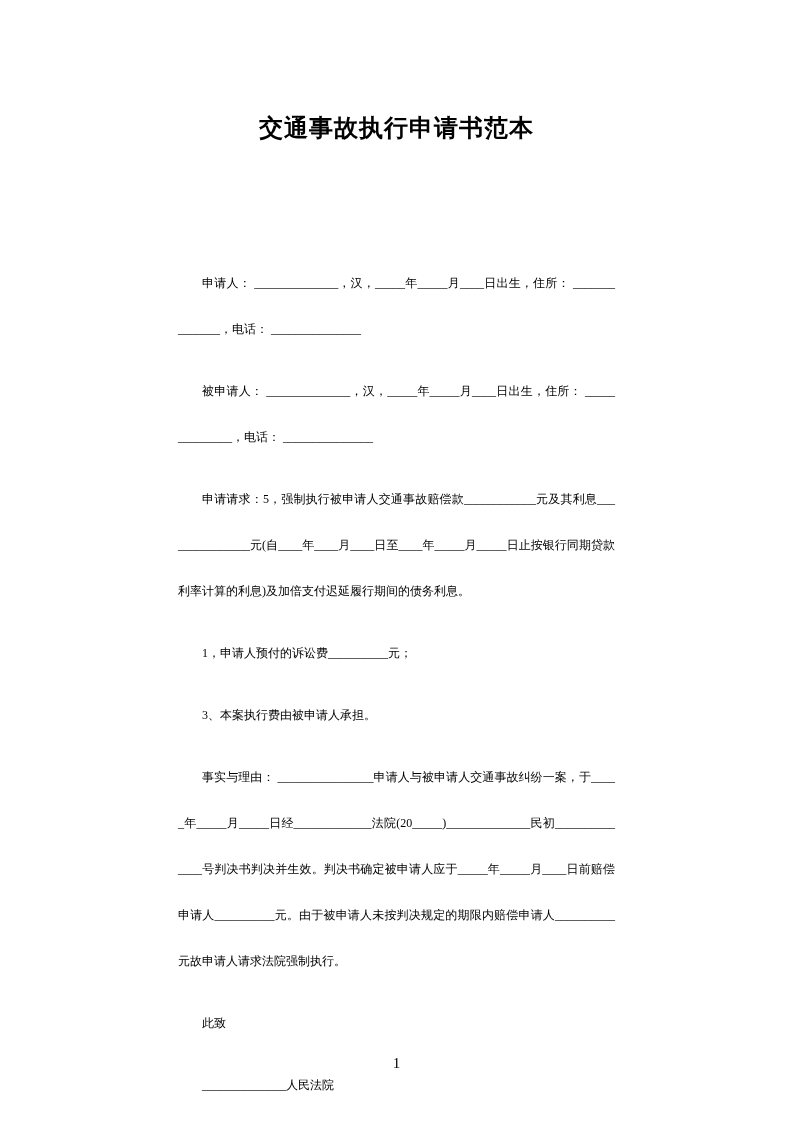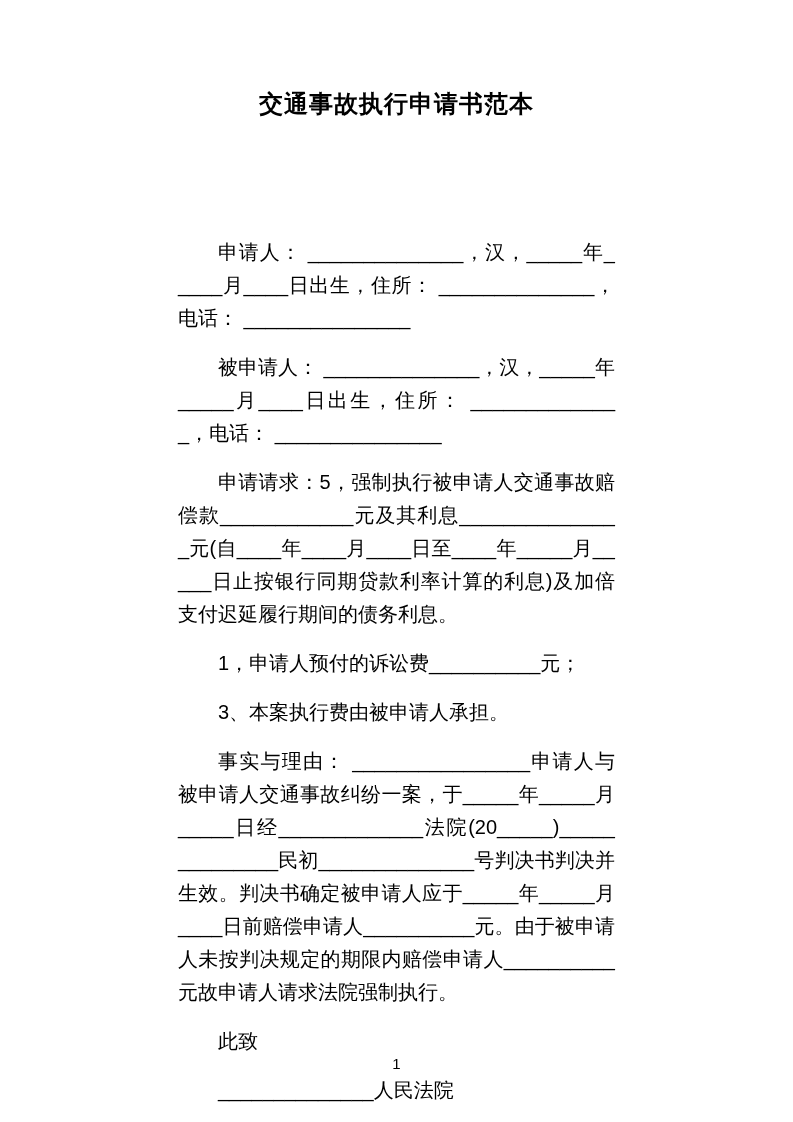--- a/index.html
+++ b/index.html
@@ -7,36 +7,36 @@
     padding: 0;
     background: #ffffff;
   }
   .page {
     position: relative;
     width: 629px;
     height: 1122px;
     margin: 0 auto;
     background: #ffffff;
     box-sizing: border-box;
-    padding: 88px 96px 0 96px;
-    font-family: Liberation Sans, sans-serif;
+    padding: 112px 96px 0 96px;
+    font-family: Liberation Serif, serif;
     color: #000000;
     overflow: hidden;
   }
   .doc-title {
     font-size: 24px;
     font-weight: bold;
     text-align: center;
     line-height: 32px;
     margin: 0 0 116px 0;
     letter-spacing: 1px;
   }
   .para {
-    font-size: 20px;
-    line-height: 33px;
+    font-size: 12px;
+    line-height: 46px;
     margin: 0 0 16px 0;
     text-indent: 2em;
     text-align: justify;
     word-break: break-all;
     font-weight: 500;
   }
   .page-number {
     position: absolute;
     left: 0;
     bottom: 50px;

